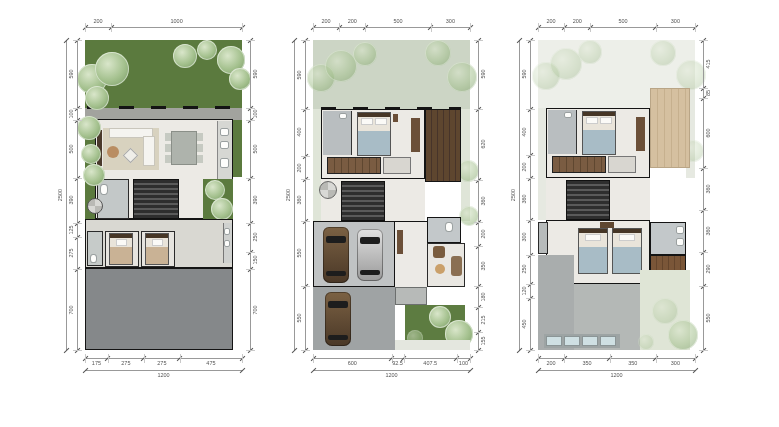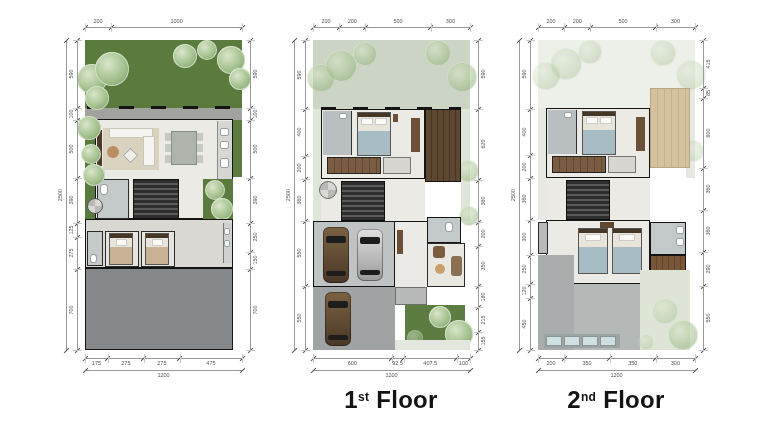--- a/index.html
+++ b/index.html
@@ -496,20 +496,14 @@
         <div class="dim-label v" style="left: 170px; top: 24.1823px;">415</div>
         <div class="dim-label v" style="left: 170px; top: 53.3177px;">85</div>
         <div class="dim-label v" style="left: 170px; top: 93.2331px;">600</div>
         <div class="dim-label v" style="left: 170px; top: 149.173px;">360</div>
         <div class="dim-label v" style="left: 170px; top: 191.128px;">360</div>
         <div class="dim-label v" style="left: 170px; top: 229.004px;">290</div>
         <div class="dim-label v" style="left: 170px; top: 277.951px;">550</div>
       </div>
   </div>
 
-  <div class="plan-title" style="left:291px;top:386px;">
-    <span>1</span><sup>st</sup><span> Floor</span>
-  </div>
-  <div class="plan-title" style="left:516px;top:386px;">
-    <span>2</span><sup>nd</sup><span> Floor</span>
-  </div>
 
 </div>
 
 </body></html>

